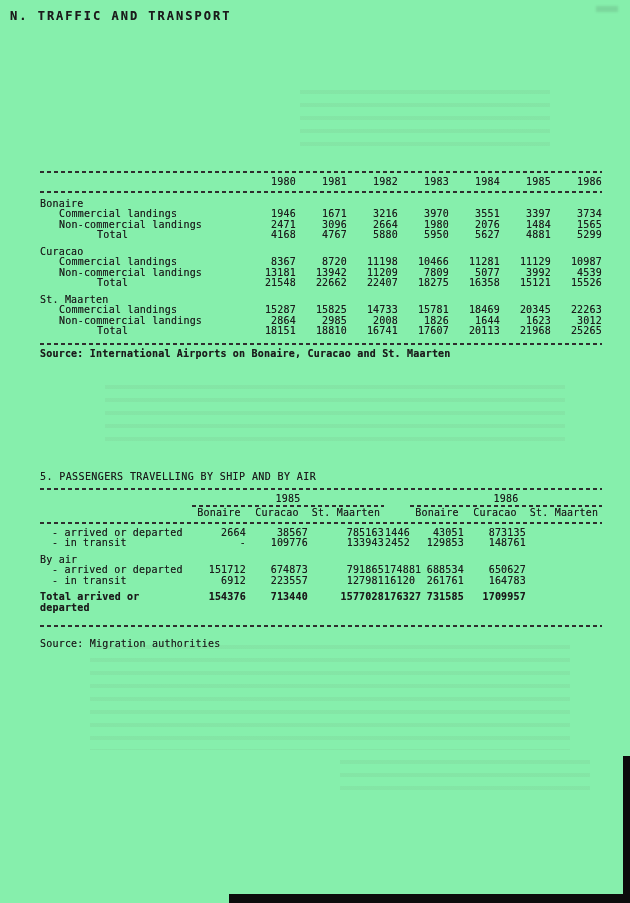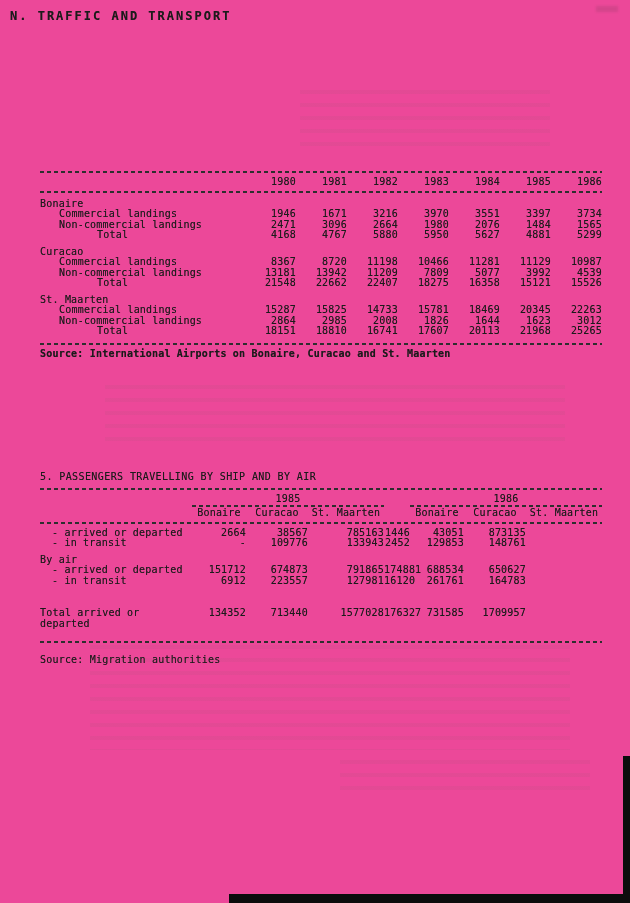--- a/index.html
+++ b/index.html
@@ -1,18 +1,18 @@
 <!DOCTYPE html>
 <html><head>
 <meta charset="utf-8">
 <style>
   html,body{margin:0;padding:0;}
   body{width:630px;height:903px;background:#e9e8e3;}
   .page{
-    position:relative;width:630px;height:903px;background:#ec4899;overflow:hidden;
+    position:relative;width:630px;height:903px;background:#86efac;overflow:hidden;
     font-family:"DejaVu Sans Mono","Liberation Mono",monospace;color:#1b1b1b;
     text-shadow:0 0 0.4px rgba(25,25,25,.55);
   }
   .page-header{position:absolute;top:9px;left:10px;font-size:12px;font-weight:700;letter-spacing:2px;white-space:pre;}
   .sec{position:absolute;left:40px;width:562px;font-size:10px;line-height:10.5px;letter-spacing:0.2px;}
   #sec4{top:168px;}
   #sec5{top:472px;}
   .sec-title{margin-bottom:5px;letter-spacing:0.4px;}
   .dash{height:2px;background:repeating-linear-gradient(90deg,#2e2e2e 0 4px,transparent 4px 7px);}
   .dash.full{margin:3px 0 4px;}
@@ -30,21 +30,21 @@
   .yspan1{grid-column:2/5;text-align:center;}
   .yspan2{grid-column:6/9;text-align:center;}
   .gdash1{grid-column:2/5;align-self:center;}
   .gdash2{grid-column:6/9;align-self:center;}
   .t5-years{margin:1px 0;}
   .t5-gdash{margin:1px 0;}
   .t5-islands{margin:1px 0 2px;}
   .t5-islands .isl{text-align:center;}
   .ind1r{padding-left:12px;}
   .sec-gap{height:6px;}
-  .total-row{margin-top:16px;}
+  .total-row{margin-top:0;font-weight:bold;}
   .dash.end{margin-top:12px;}
   .source5{margin-top:12px;}
   
   .bar-bottom{position:absolute;left:229px;bottom:0;width:401px;height:9px;background:#0c0c0c;}
   .bar-right{position:absolute;right:0;top:756px;width:7px;height:147px;background:#0c0c0c;}
   .ghost{position:absolute;background:repeating-linear-gradient(180deg,rgba(112,106,94,0.07) 0 4px,transparent 4px 13px);pointer-events:none;filter:blur(.3px);}
   .g1{top:90px;left:300px;width:250px;height:64px;}
   .g2{top:385px;left:105px;width:460px;height:62px;}
   .g3{top:645px;left:90px;width:480px;height:105px;}
   .g4{top:760px;left:340px;width:250px;height:38px;}
@@ -244,21 +244,21 @@
           <div class="num">6912</div>
           <div class="num">223557</div>
           <div class="num">127981</div>
           <div class="num">16120</div>
           <div class="num">261761</div>
           <div class="num">164783</div>
         </div>
         <div class="sec-gap"></div>
         <div class="t5-row total-row">
           <div>Total arrived or departed</div>
-          <div class="num">134352</div>
+          <div class="num">154376</div>
           <div class="num">713440</div>
           <div class="num">1577028</div>
           <div class="num">176327</div>
           <div class="num">731585</div>
           <div class="num">1709957</div>
         </div>
       </div>
 
     <div class="dash full end"></div>
     <div class="source5">Source: Migration authorities</div>

